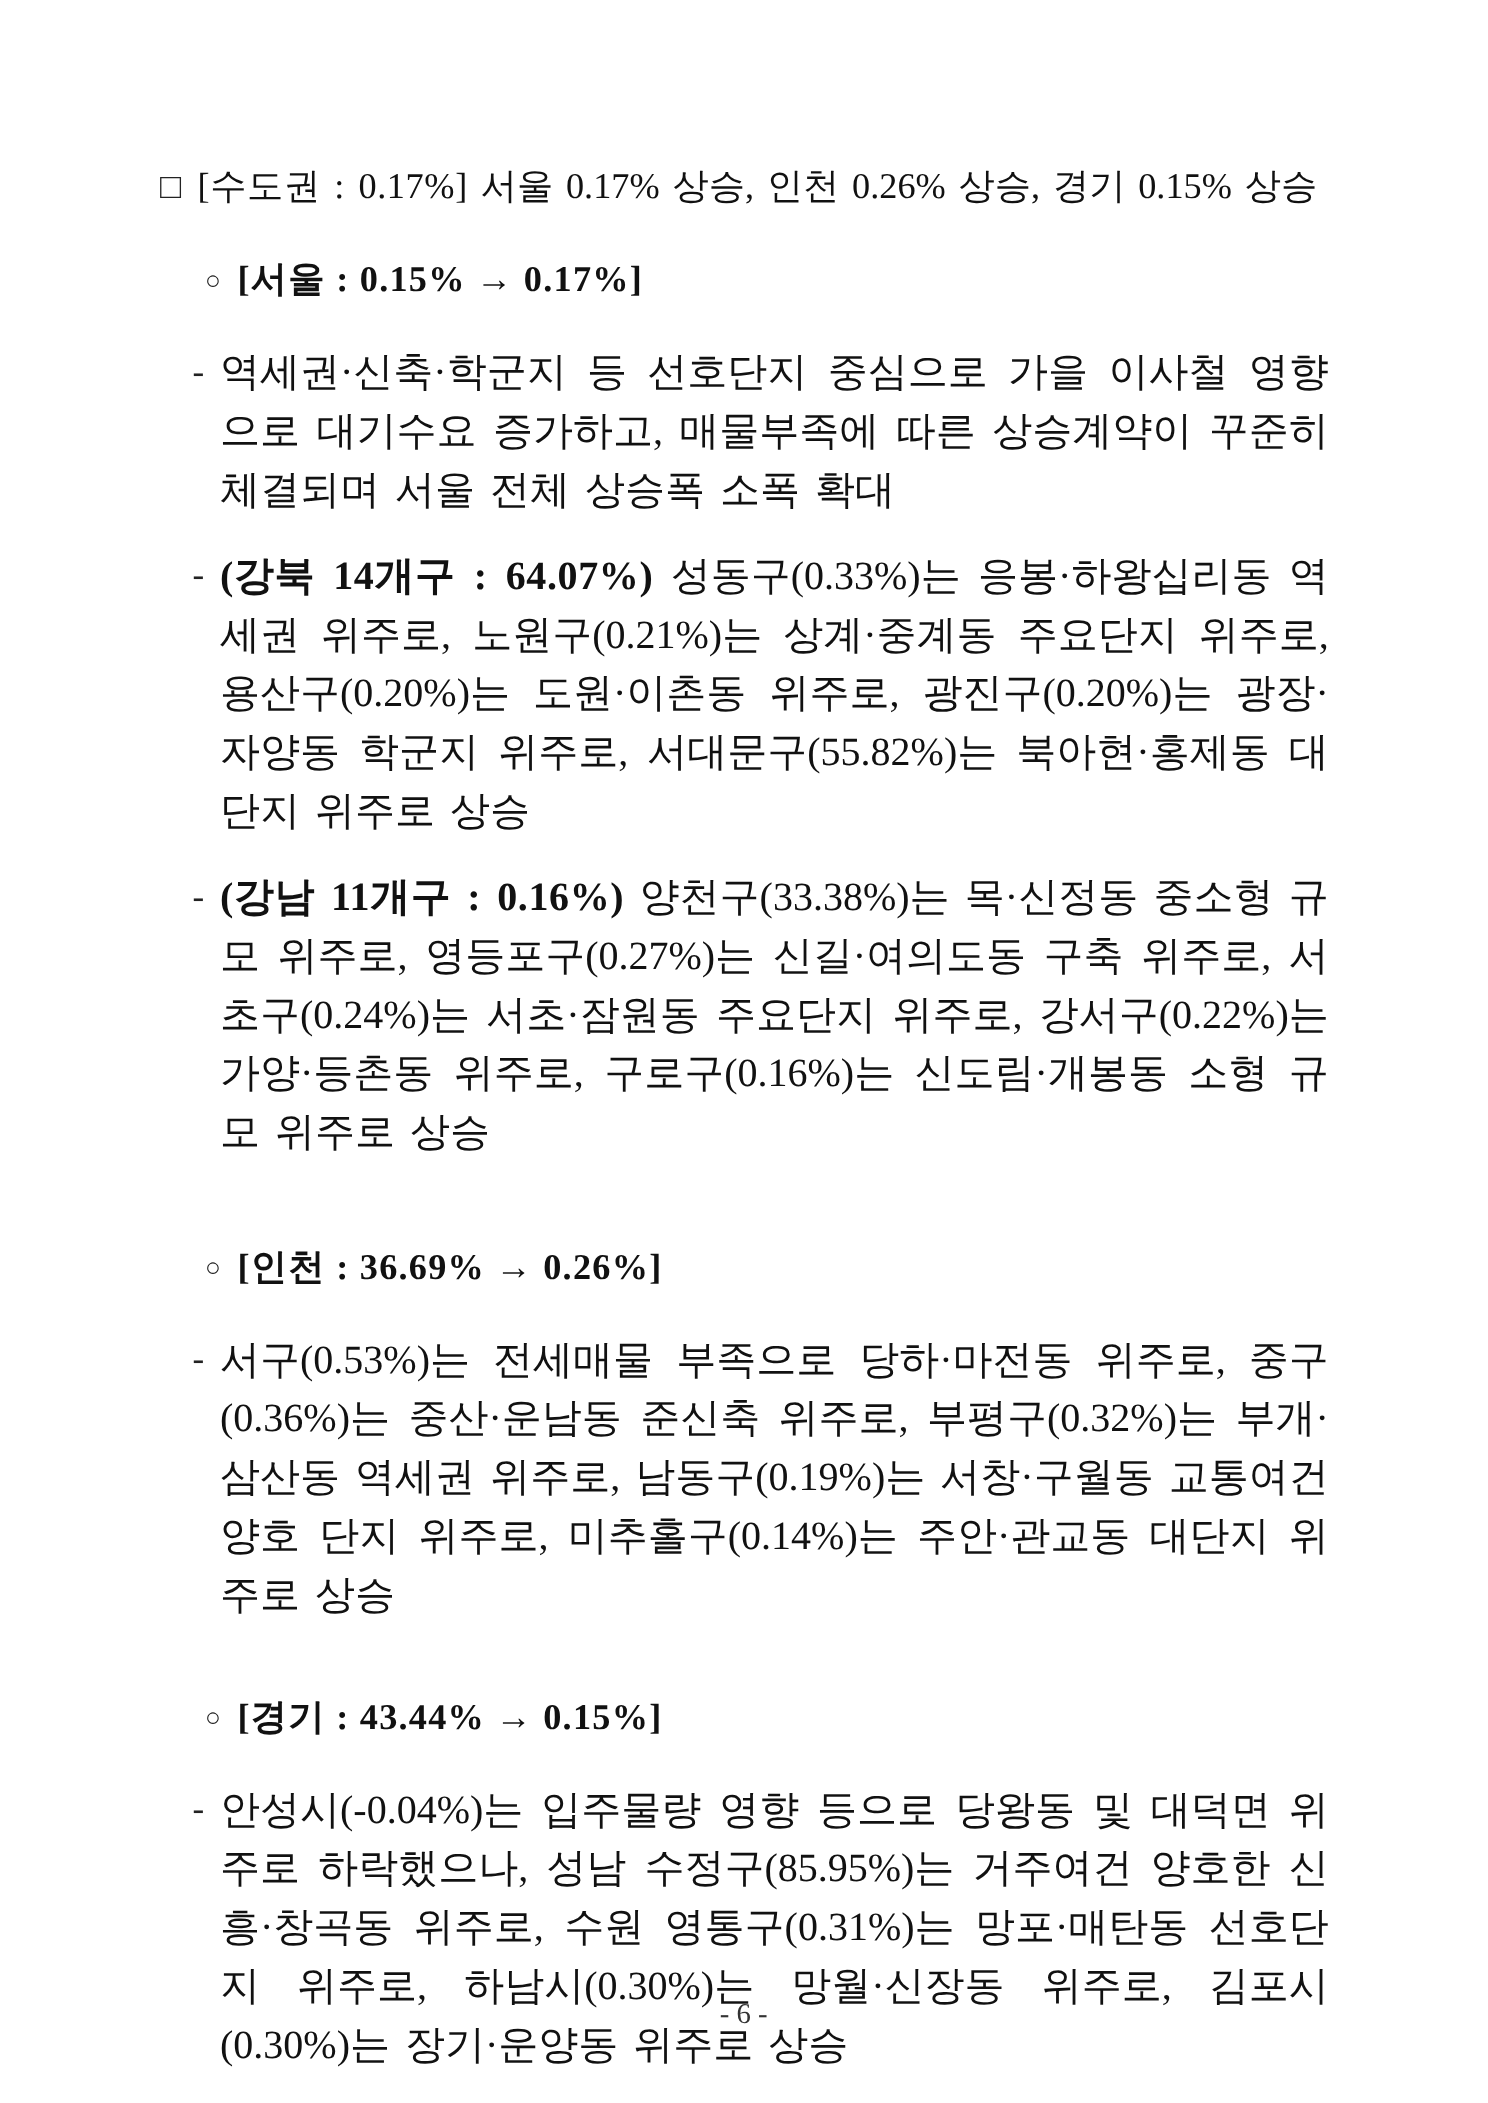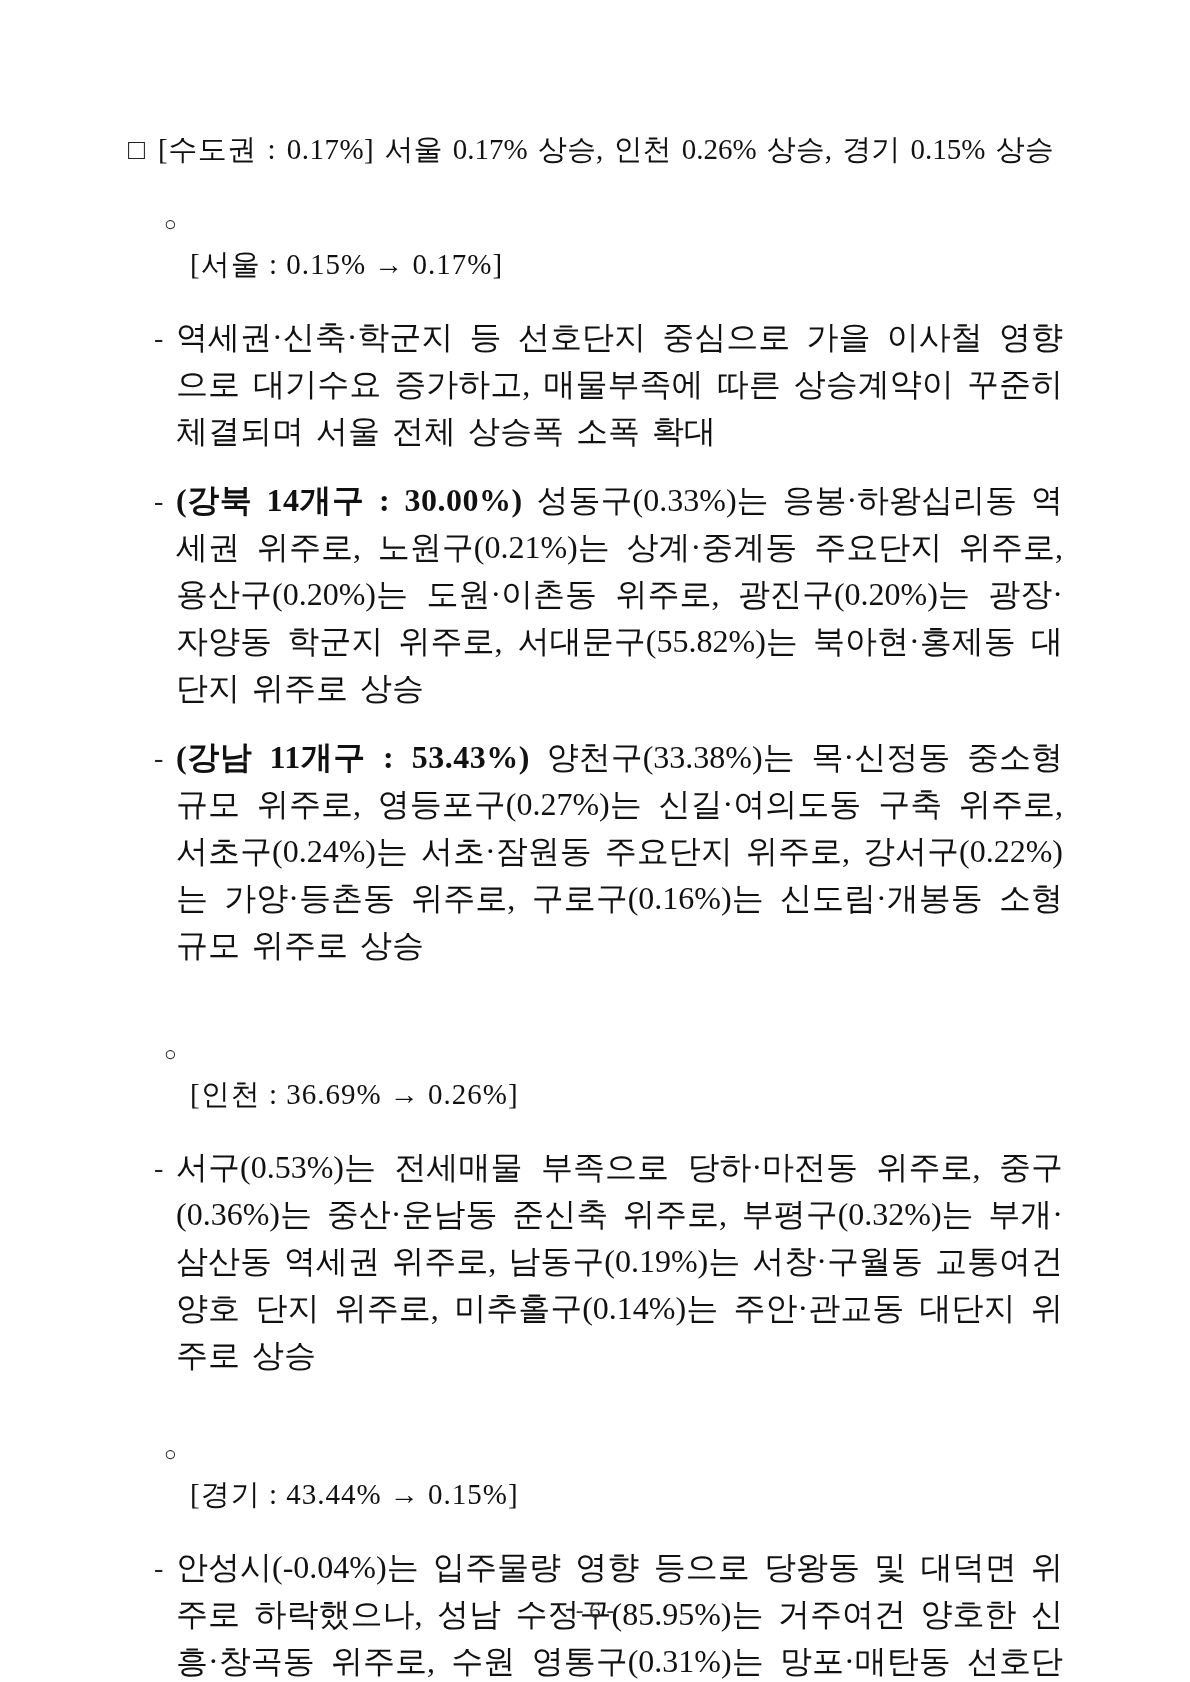--- a/index.html
+++ b/index.html
@@ -57,23 +57,22 @@
   }
   .bullet-circle {
     flex: 0 0 26px;
     width: 26px;
     font-size: 21px;
     line-height: 47px;
     font-weight: normal;
     color: #222;
   }
   .sec-heading .heading-text {
-    font-weight: normal;
+    font-weight: bold;
     letter-spacing: 1px;
-    margin-top: 40px;
   }
 
   
   .para {
     display: flex;
     margin-left: 26px;
     margin-top: 26px;
   }
   .para + .para { margin-top: 22px; }
   .para .bullet-dash {
@@ -124,26 +123,26 @@
         <span class="heading-text">[서울 : 0.15% → 0.17%]</span>
       </div>
 
       <div class="para">
         <span class="bullet-dash">-</span>
         <div class="ptext">역세권·신축·학군지 등 선호단지 중심으로 가을 이사철 영향으로 대기수요 증가하고, 매물부족에 따른 상승계약이 꾸준히 체결되며 서울 전체 상승폭 소폭 확대</div>
       </div>
 
       <div class="para">
         <span class="bullet-dash">-</span>
-        <div class="ptext"><b class="lead">(강북 14개구 : 30.00%)</b> <span>성동구(0.33%)는 응봉·하왕십리동 역세권 위주로, 노원구(0.21%)는 상계·중계동 주요단지 위주로, 용산구(0.20%)는 도원·이촌동 위주로, 광진구(0.20%)는 광장·자양동 학군지 위주로, 서대문구(55.82%)는 북아현·홍제동 대단지 위주로 상승</span></div>
+        <div class="ptext"><b class="lead">(강북 14개구 : 64.07%)</b> <span>성동구(0.33%)는 응봉·하왕십리동 역세권 위주로, 노원구(0.21%)는 상계·중계동 주요단지 위주로, 용산구(0.20%)는 도원·이촌동 위주로, 광진구(0.20%)는 광장·자양동 학군지 위주로, 서대문구(55.82%)는 북아현·홍제동 대단지 위주로 상승</span></div>
       </div>
 
       <div class="para">
         <span class="bullet-dash">-</span>
-        <div class="ptext"><b class="lead">(강남 11개구 : 53.43%)</b> <span>양천구(33.38%)는 목·신정동 중소형 규모 위주로, 영등포구(0.27%)는 신길·여의도동 구축 위주로, 서초구(0.24%)는 서초·잠원동 주요단지 위주로, 강서구(0.22%)는 가양·등촌동 위주로, 구로구(0.16%)는 신도림·개봉동 소형 규모 위주로 상승</span></div>
+        <div class="ptext"><b class="lead">(강남 11개구 : 0.16%)</b> <span>양천구(33.38%)는 목·신정동 중소형 규모 위주로, 영등포구(0.27%)는 신길·여의도동 구축 위주로, 서초구(0.24%)는 서초·잠원동 주요단지 위주로, 강서구(0.22%)는 가양·등촌동 위주로, 구로구(0.16%)는 신도림·개봉동 소형 규모 위주로 상승</span></div>
       </div>
     </section>
 
     <section class="sec sec--incheon">
       <div class="sec-heading">
         <span class="bullet-circle">○</span>
         <span class="heading-text">[인천 : 36.69% → 0.26%]</span>
       </div>
 
       <div class="para">

